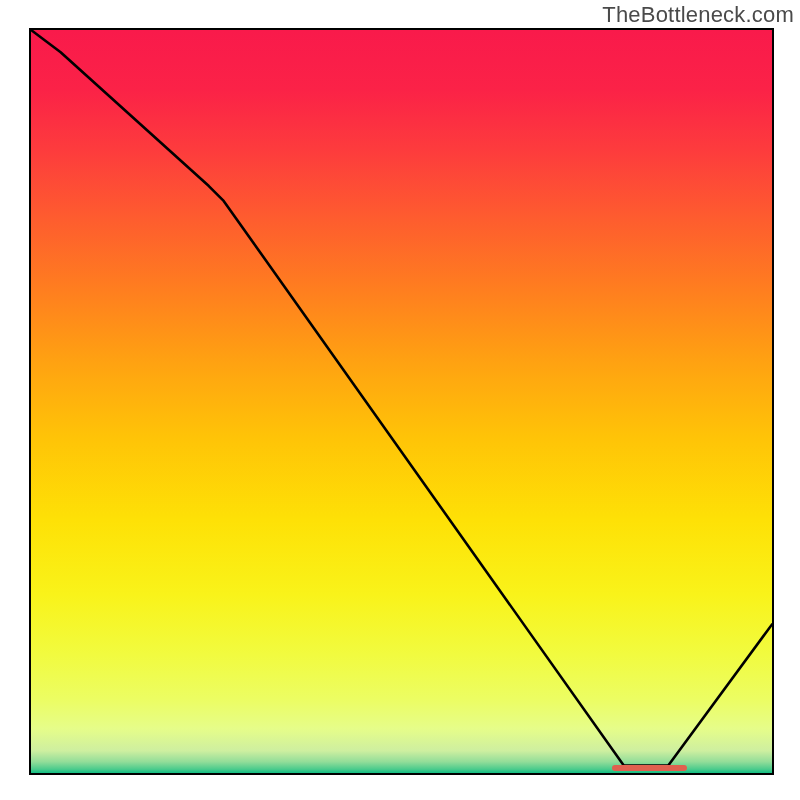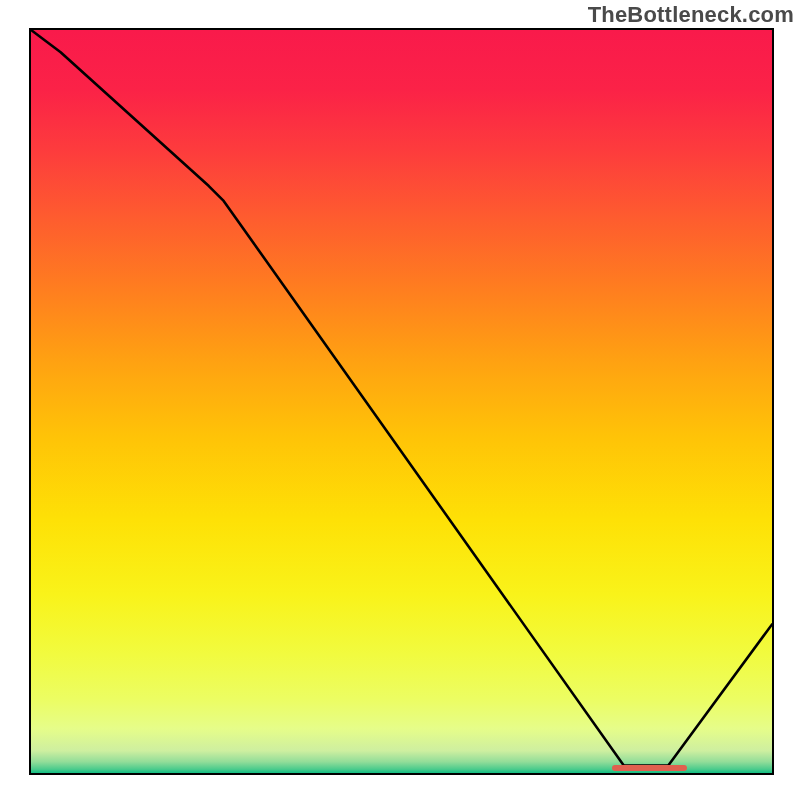--- a/index.html
+++ b/index.html
@@ -14,21 +14,21 @@
   .frame {
     position: relative;
     width: 800px;
     height: 800px;
   }
   .watermark {
     position: absolute;
     top: 2px;
     right: 6px;
     font-size: 22px;
-    font-weight: 700;
+    font-weight: 400;
     color: #4a4a4a;
     letter-spacing: 0.2px;
   }
   .plot-area {
     position: absolute;
     
     left: 29px;
     top: 28px;
     width: 745px;
     height: 747px;

